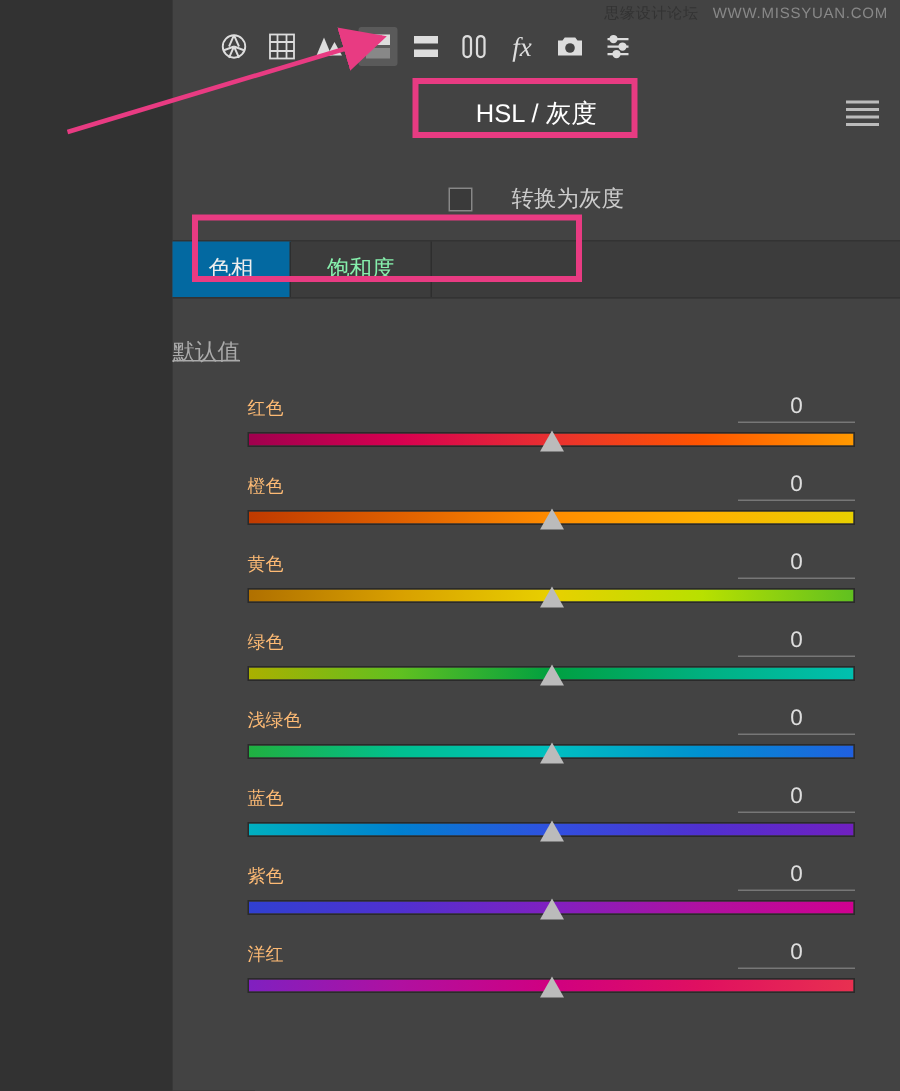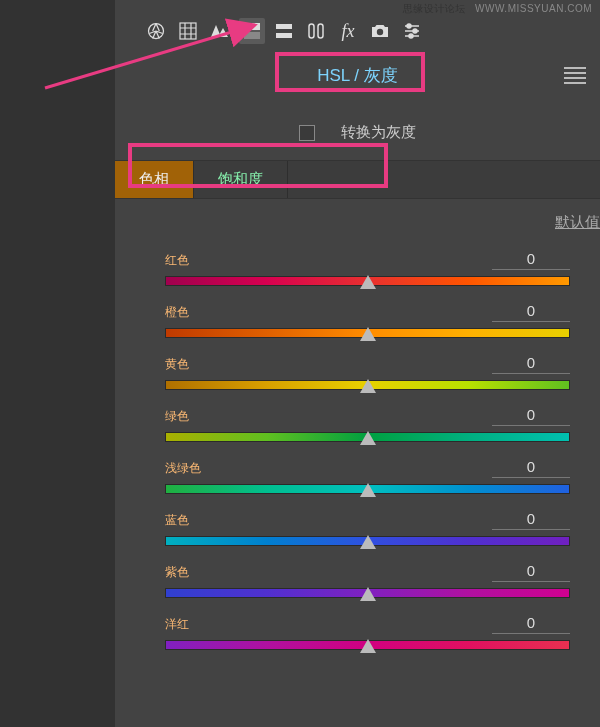--- a/index.html
+++ b/index.html
@@ -54,21 +54,21 @@
   
   .panel-title-row {
     display: flex;
     align-items: center;
     justify-content: center;
     position: relative;
     margin-top: 4px;
   }
   .panel-title {
     font-size: 17px;
-    color: #7dd3fc;
+    color: #ffffff;
     padding: 6px 20px;
   }
   .hamburger {
     position: absolute;
     right: 14px;
     width: 22px; height: 22px;
     display: flex; flex-direction: column; justify-content: center; gap: 3px;
     cursor: pointer;
   }
   .hamburger span { height: 2px; background: #bbb; }
@@ -114,27 +114,27 @@
     background: #3c3c3c;
   }
   .tab {
     padding: 9px 24px;
     font-size: 15px;
     color: #86efac;
     cursor: pointer;
     border-right: 1px solid #2e2e2e;
   }
   .tab.active {
-    background: #a16207;
+    background: #0369a1;
     color: #eee;
   }
 
   .default-link {
-    text-align: right;
-    margin-top: 14px;
+    text-align: left;
+    margin-top: 26px;
     font-size: 15px;
   }
   .default-link span {
     color: #aaa;
     text-decoration: underline;
     cursor: pointer;
   }
 
   
   .sliders {

